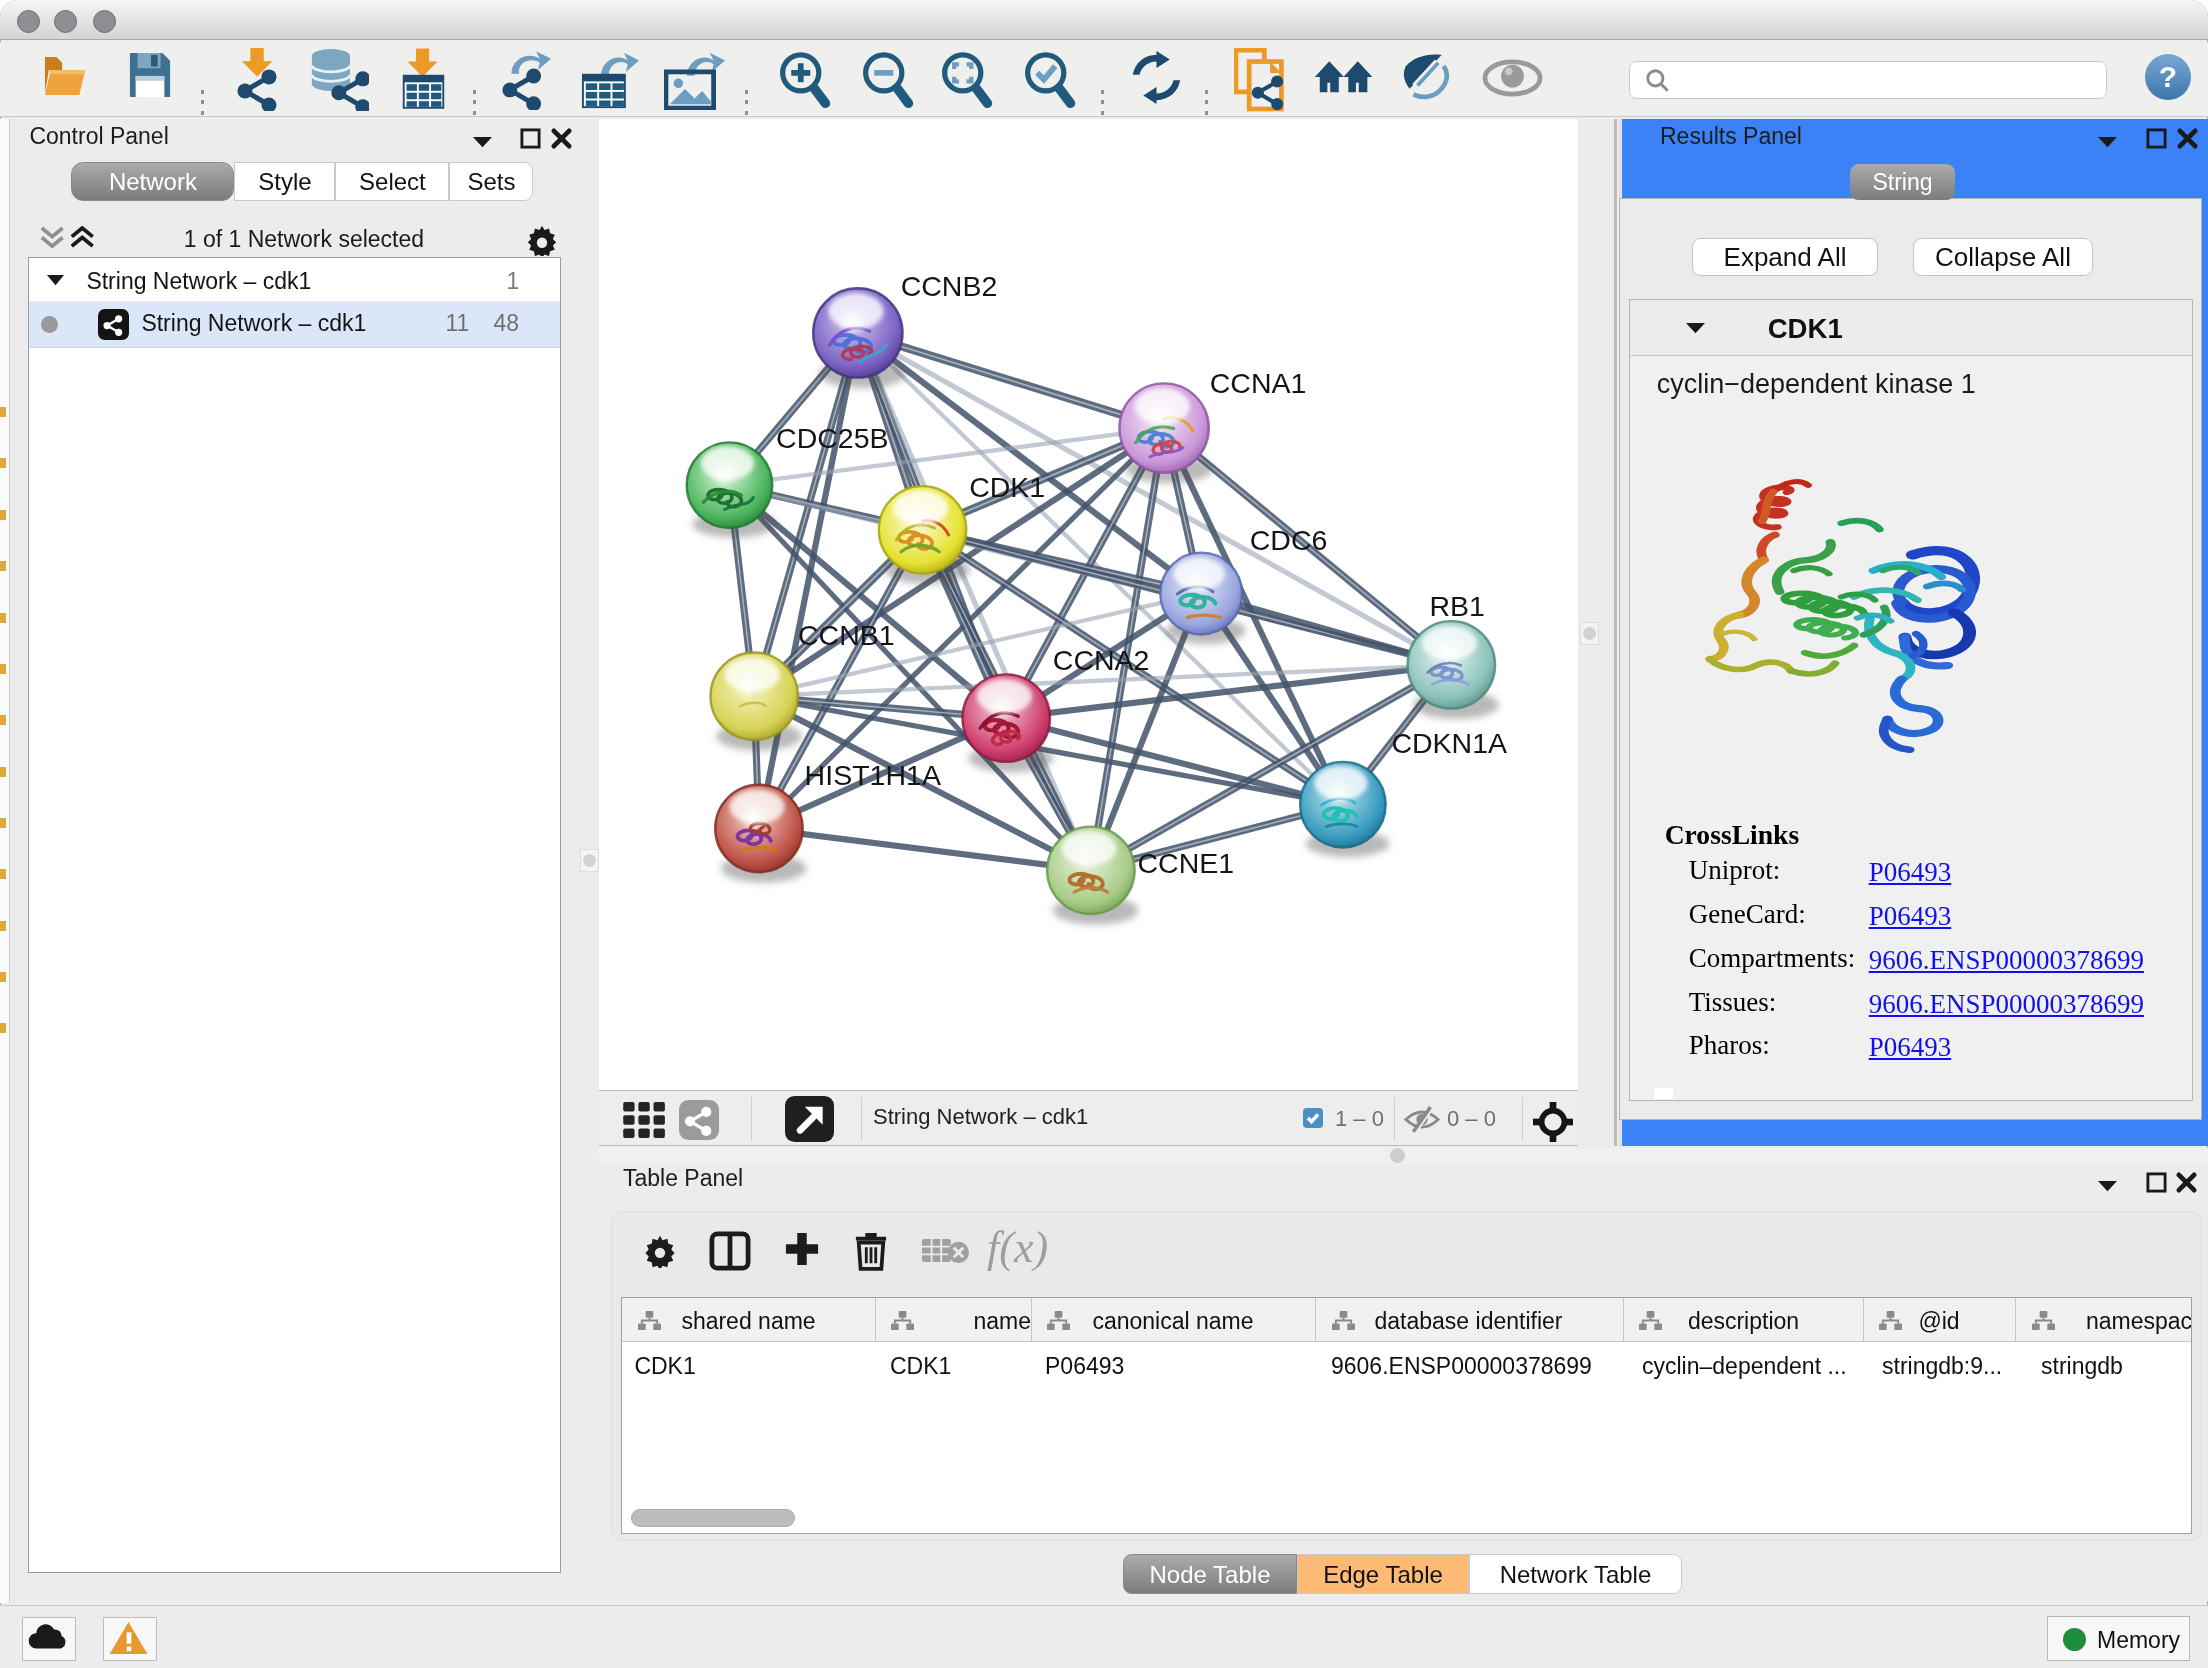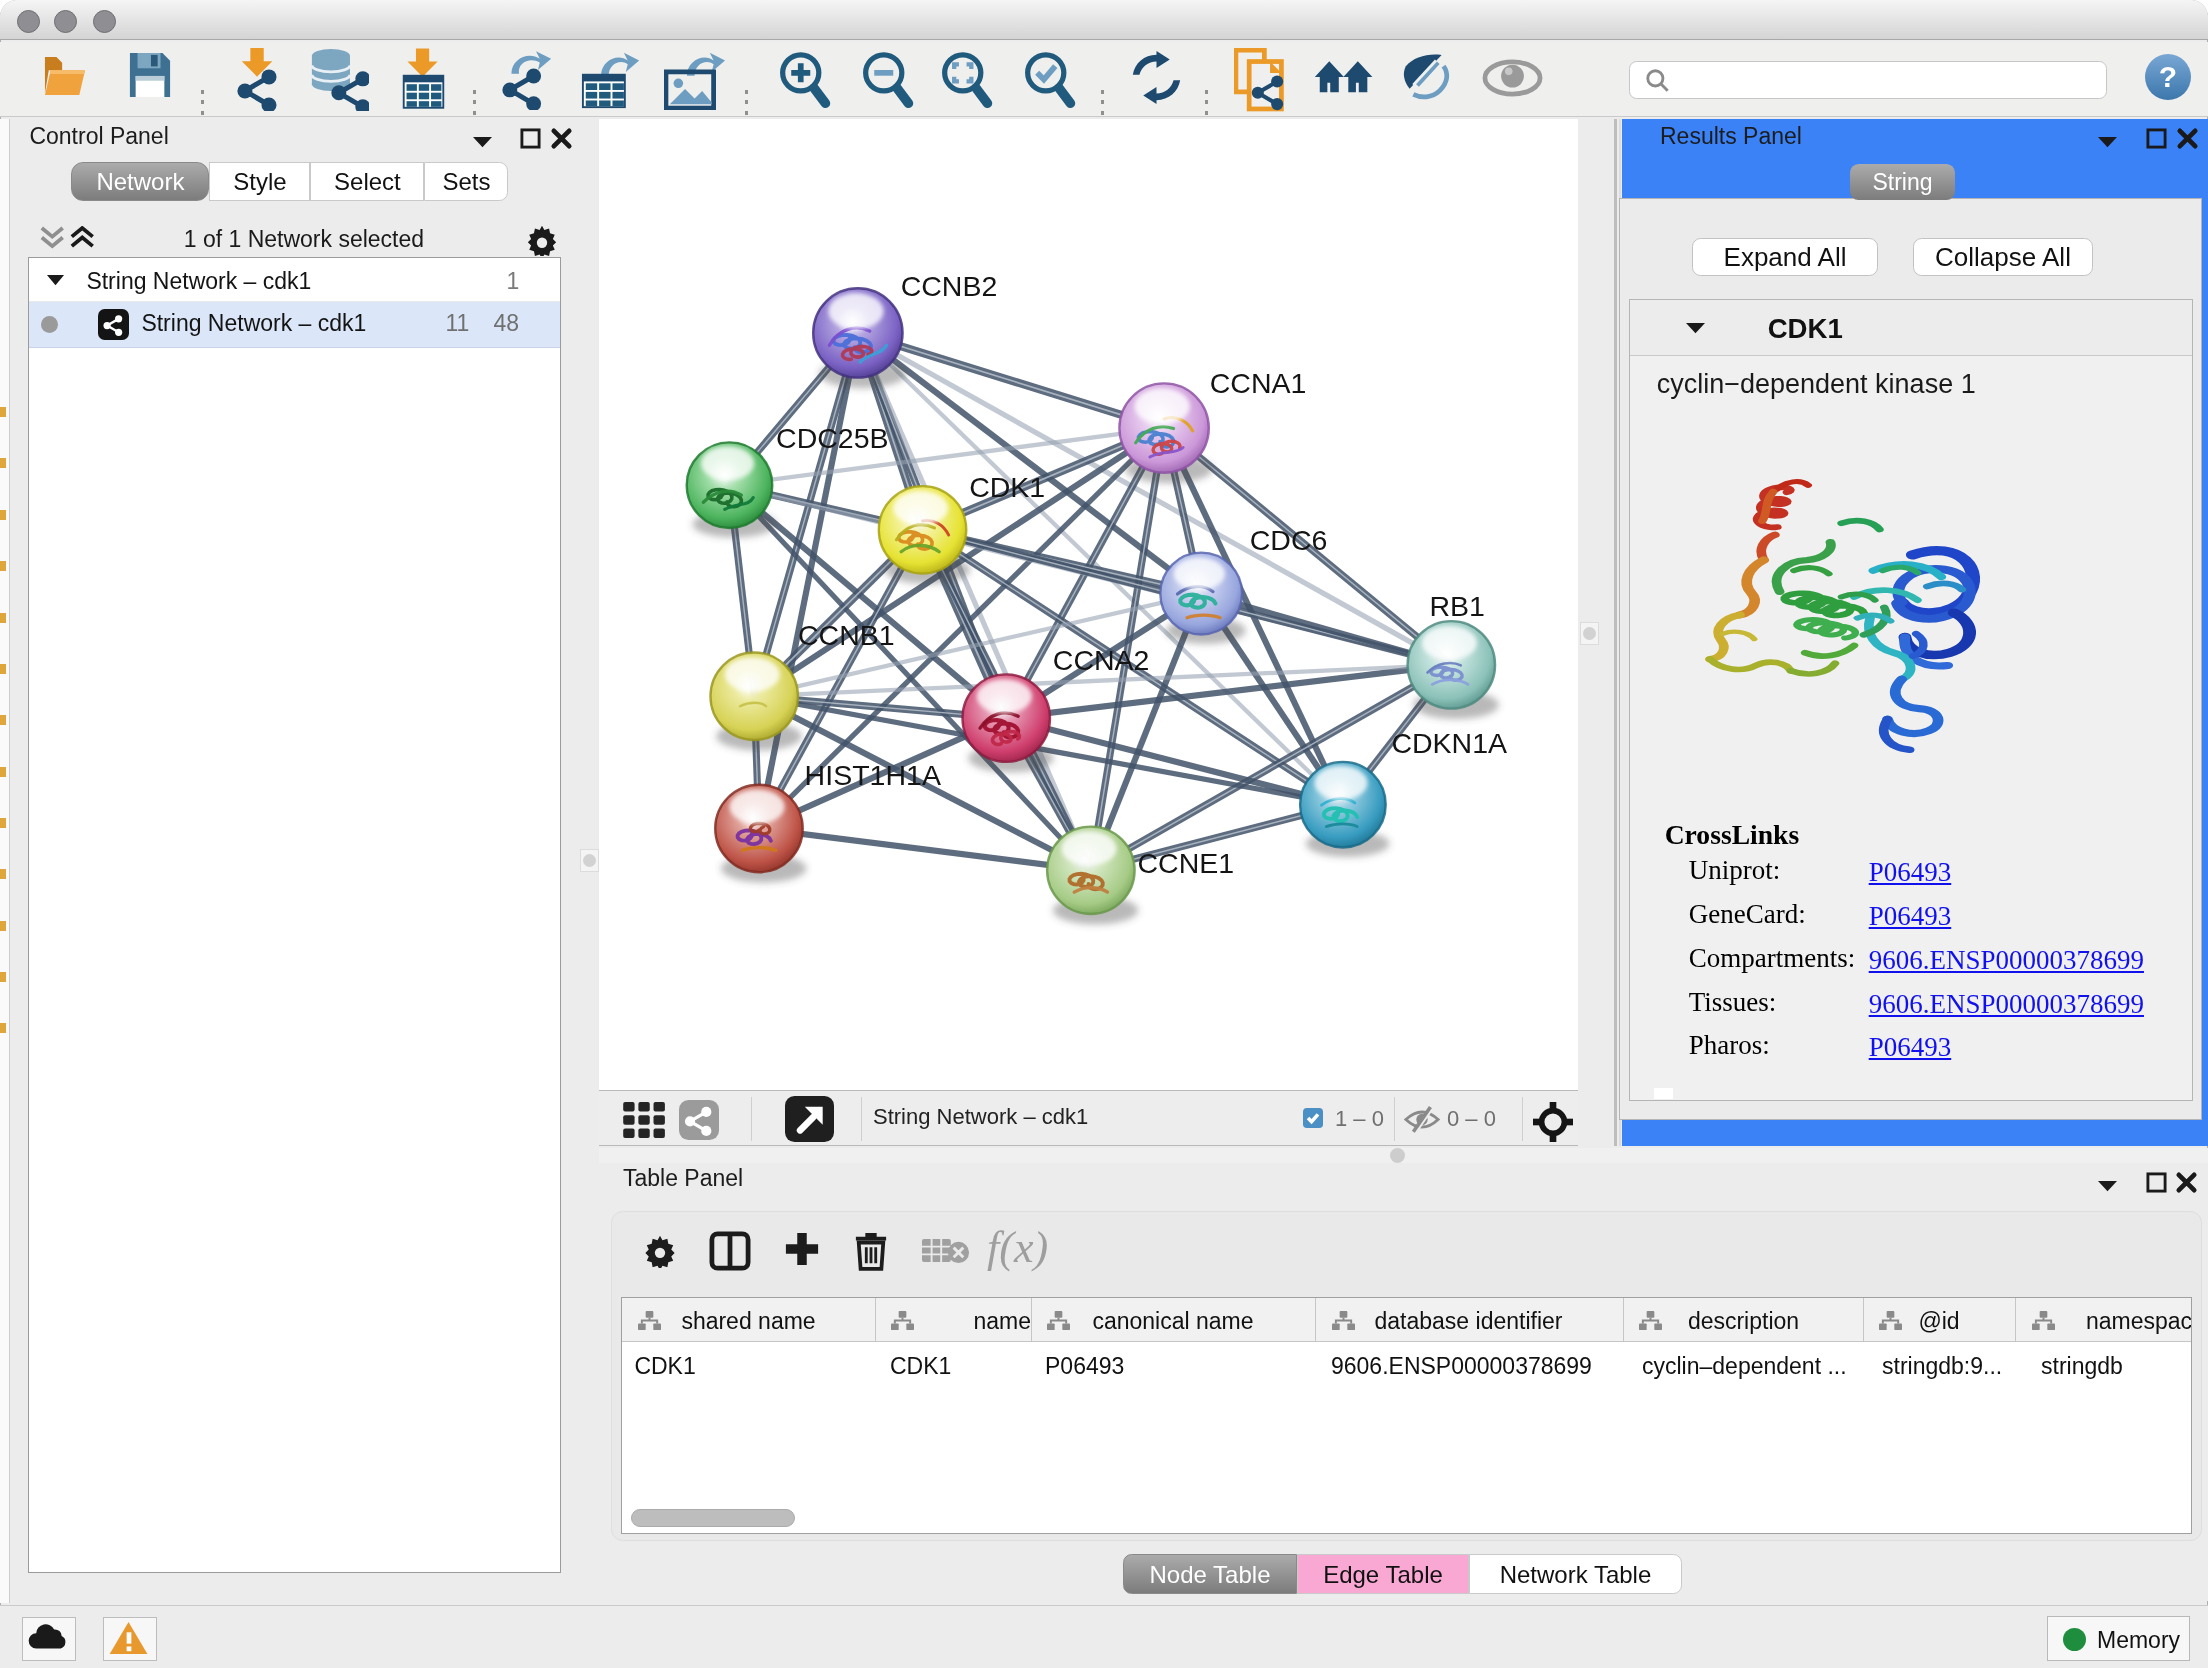--- a/index.html
+++ b/index.html
@@ -212,21 +212,21 @@
         <path d="M1,2 L21,2 L11,13 Z" fill="#1a1a1a"></path>
       </svg>
   <svg style="position:absolute;left:509px;top:8.6px" width="21" height="21" viewBox="0 0 22 22">
         <rect x="2" y="2" width="18" height="18" fill="none" stroke="#1a1a1a" stroke-width="3"></rect>
       </svg>
   <svg style="position:absolute;left:539px;top:7.6px" width="23" height="23" viewBox="0 0 24 24">
         <path d="M4,4 L20,20 M20,4 L4,20" stroke="#1a1a1a" stroke-width="5" stroke-linecap="round"></path>
       </svg>
 
   <div class="tabs" style="left:60px;top:43px;height:39px">
-    <div class="tab sel" style="width:138px;border-radius:12px">Network</div>
+    <div class="tab sel" style="width:163px;border-radius:12px">Network</div>
     <div class="tab" style="width:101px">Style</div>
     <div class="tab" style="width:114px">Select</div>
     <div class="tab" style="width:84px;border-radius:0 8.6px 8.6px 0">Sets</div>
   </div>
 
   <svg style="position:absolute;left:27px;top:107px" width="28.5" height="25" viewBox="0 0 30 26">
         <g stroke="#8f8f8f" stroke-width="4" fill="none">
           <path d="M4,2 L15,11 L26,2"></path>
           <path d="M4,12 L15,21 L26,12"></path>
         </g>
@@ -836,21 +836,21 @@
               <path d="M13,9 L13,12 M5,15 L5,12 L21,12 L21,15" stroke="#8a8a8a" stroke-width="2" fill="none"></path>
             </g>
           </svg></div>
         <div style="position:absolute;left:1464px;top:9.5px;font-size:23px;color:#111">namespace</div>
         <div style="position:absolute;left:1419px;top:55px;font-size:23px;color:#111;white-space:nowrap">stringdb</div>
         <div style="position:absolute;left:8.6px;top:211px;width:164px;height:18px;border-radius:9.5px;background:#bdbdbd;border:1px solid #ababab"></div>
       </div>
 </div>
 
 <div class="abs" style="left:1123px;top:1554px;width:174px;height:40px;background:linear-gradient(#ababab,#7c7c7c);border:1px solid #8a8a8a;border-radius:8.6px 0 0 8.6px;color:#fff;font-size:24px;text-align:center;line-height:40px">Node Table</div>
-<div class="abs" style="left:1297px;top:1554px;width:172px;height:40px;background:#f9a8d4;border:1px solid #c9c9c9;color:#111;font-size:24px;text-align:center;line-height:40px">Edge Table</div>
+<div class="abs" style="left:1297px;top:1554px;width:172px;height:40px;background:#fdba74;border:1px solid #c9c9c9;color:#111;font-size:24px;text-align:center;line-height:40px">Edge Table</div>
 <div class="abs" style="left:1469px;top:1554px;width:213px;height:40px;background:#fff;border:1px solid #c9c9c9;border-radius:0 8.6px 8.6px 0;color:#111;font-size:24px;text-align:center;line-height:40px">Network Table</div>
 
 <div class="abs" style="left:0;top:1605px;width:100%;height:64px;background:#ececec;border-top:1.9px solid #cacaca"></div>
 <div class="abs" style="left:22px;top:1617px;width:54px;height:44px;background:#f7f7f7;border:1.9px solid #bdbdbd">
   <svg width="50" height="40" viewBox="0 0 53 42">
         <path d="M14,32 a8,8 0 0 1 0-16 a10,10 0 0 1 19-4 a7,7 0 0 1 8,7 a7,7 0 0 1-1,13 Z" fill="#1a1a1a"></path>
       </svg>
 </div>
 <div class="abs" style="left:103px;top:1617px;width:54px;height:44px;background:#f7f7f7;border:1.9px solid #bdbdbd">
   <svg width="50" height="40" viewBox="0 0 53 42">

